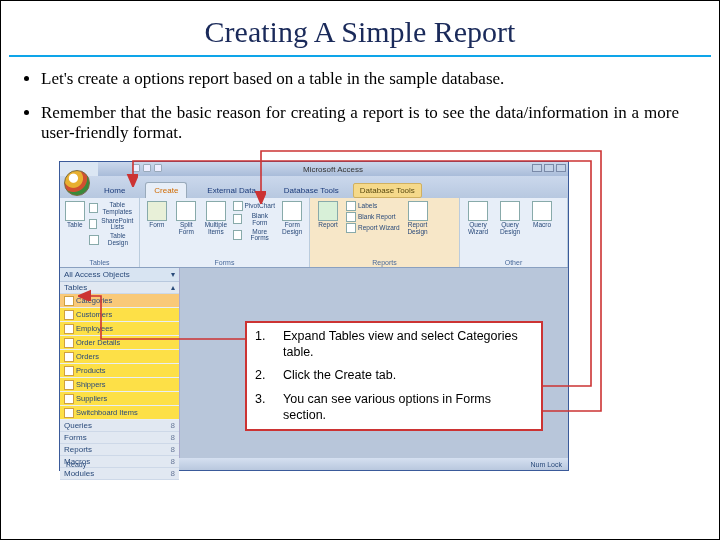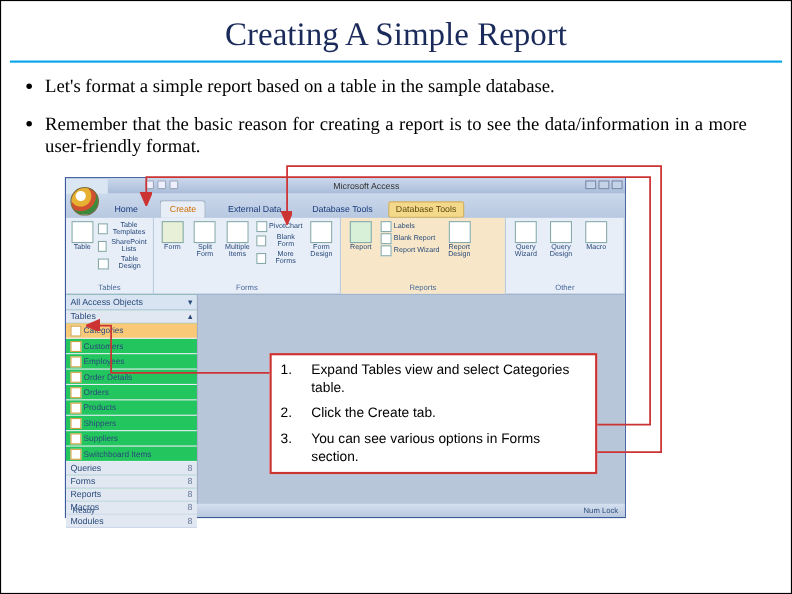--- a/index.html
+++ b/index.html
@@ -46,21 +46,21 @@
   .rgroup .rlabel { text-align:center; color:#4a6a9a; font-size:7px; padding-top:1px;}
   .rbtn { display:flex; flex-direction:column; align-items:center; width:28px; }
   .rbtn.small { width:auto; flex-direction:row; gap:2px; align-items:center; }
   .ricon { width:20px; height:20px; background:#fff; border:1px solid #8aa; display:flex; align-items:center; justify-content:center;}
   .ricon.sm { width:10px; height:10px;}
   .rtxt { font-size:6.5px; color:#2a4a7a; text-align:center; line-height:1.05; margin-top:1px;}
   .rtxt.sm { font-size:6.5px; }
   .rgroup.reports { background:#f7e7c8; }
   
   .ss-body { display:flex; height: calc(100% - 14px - 22px - 70px - 12px); }
-  .navpane { width:120px; background:#22c55e; border-right:1px solid #aac;}
+  .navpane { width:120px; background:#fde047; border-right:1px solid #aac;}
   .nav-head { background:#d8e4f2; padding:2px 4px; font-size:8px; color:#2a4a7a; display:flex; justify-content:space-between; align-items:center; border-bottom:1px solid #b8c8de;}
   .nav-cat { background:#e1e8f2; font-size:8px; color:#2a4a7a; padding:1px 4px; border-bottom:1px solid #cdd8e8; display:flex; justify-content:space-between;}
   .nav-item { padding:2px 4px 2px 16px; font-size:7.5px; color:#2a4a7a; display:flex; align-items:center; gap:3px; border-bottom:1px solid #e8eef6; position:relative;}
   .nav-item::before { content:""; position:absolute; left:4px; width:8px; height:8px; background:#fff; border:1px solid #d0a040;}
   .nav-cat .cnt { color:#6a7a9a;}
   .ss-content { flex:1; background:#b8c6da; }
   
   .ss-status { height:12px; background:linear-gradient(#d5e0f0,#b9c8de); display:flex; justify-content:space-between; align-items:center; padding:0 6px; font-size:7px; color:#2a4a7a;}
   
   .instr {
@@ -93,21 +93,21 @@
   .ss-titlebar .qat span { width:8px; height:8px; background:#eef; border:1px solid #9ab; border-radius:1px;}
 </style>
 </head>
 <body>
 
 <div class="slide">
 
   <h1 class="title">Creating A Simple Report</h1>
 
   <ul class="bullets">
-    <li>Let's format a simple report based on a table in the sample database.</li>
+    <li>Let's create a options report based on a table in the sample database.</li>
     <li>Remember that the basic reason for creating a report is to see the data/information in a more user-friendly format.</li>
   </ul>
 
   <div class="screenshot">
     <div class="ss-titlebar">
       <div class="qat">
           <span></span>
           <span></span>
           <span></span>
         </div>

